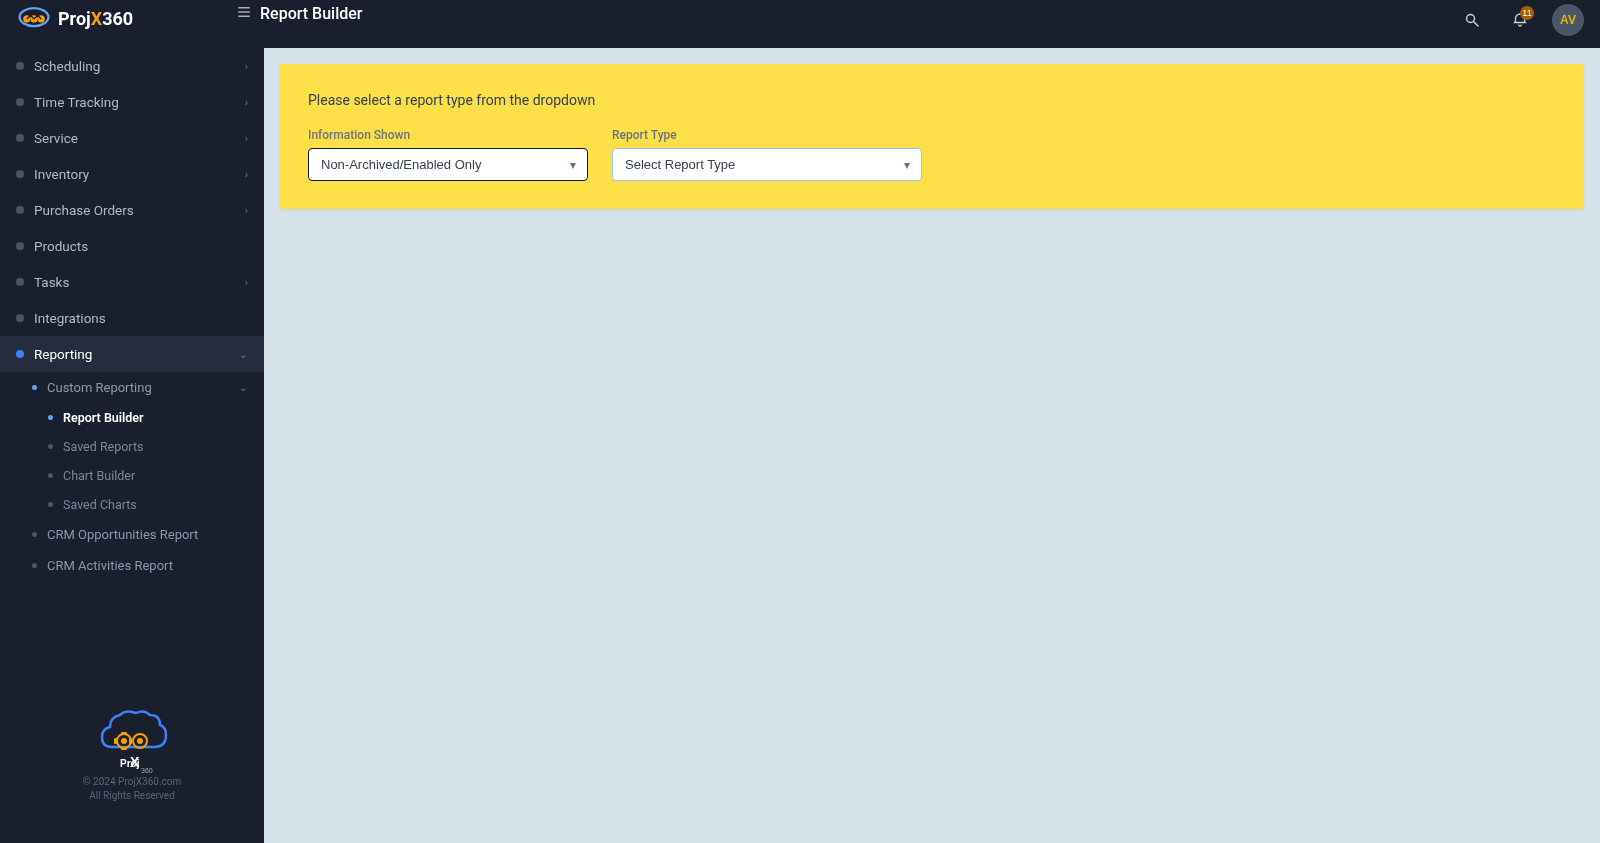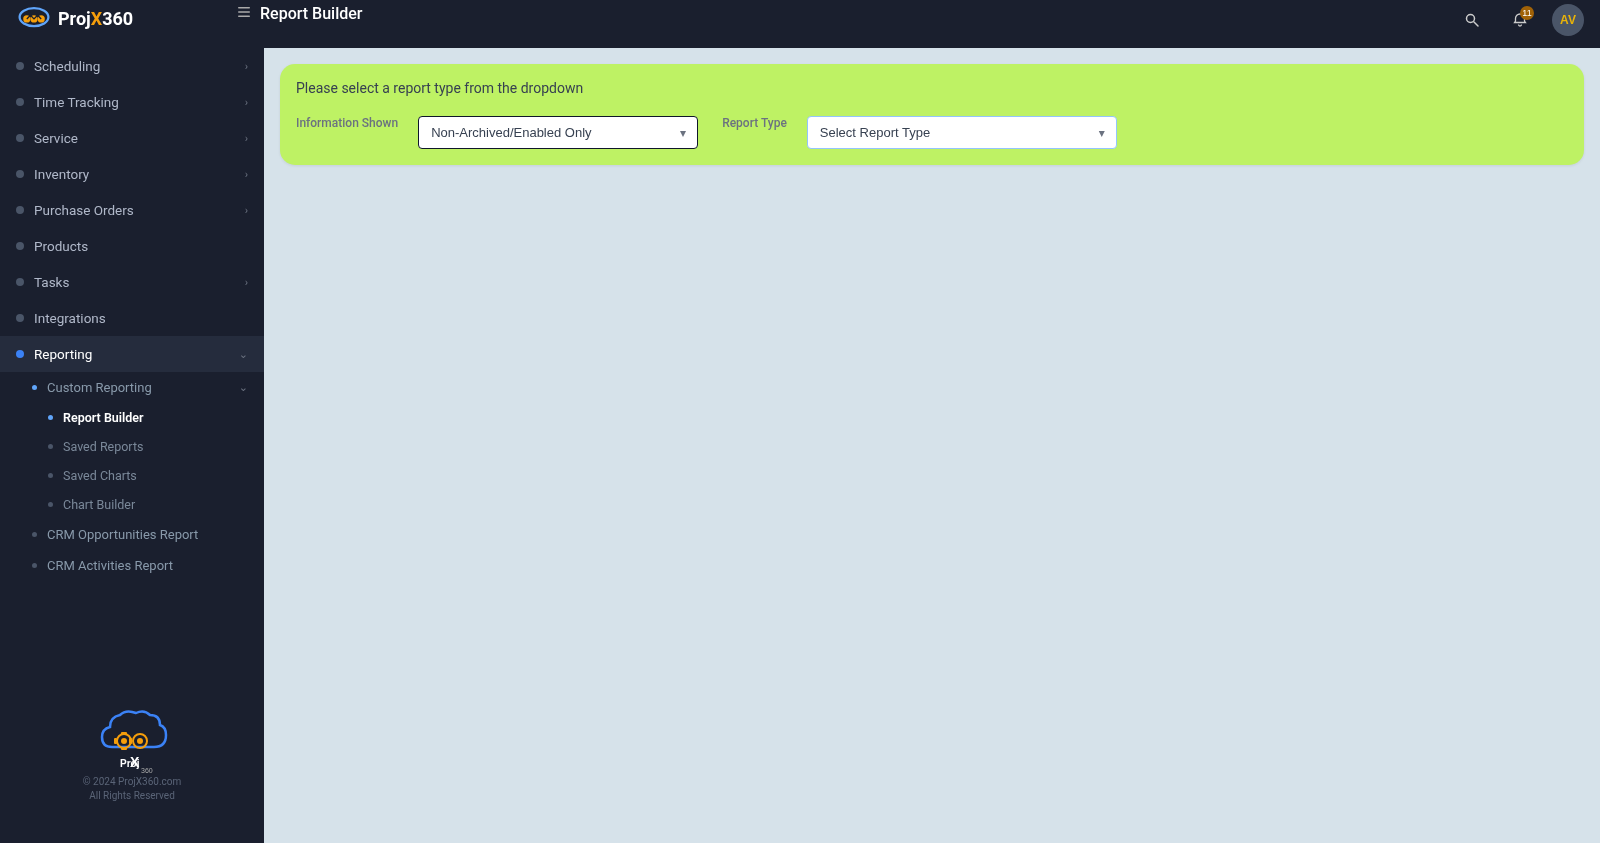--- a/index.html
+++ b/index.html
@@ -216,43 +216,43 @@
     .main {
       flex: 1;
       overflow-y: auto;
       background: #d6e2ea;
       display: flex;
       flex-direction: column;
     }
 
     
     .content-card {
-      background: #bef264;
+      background: #fde047;
       margin: 16px;
-      border-radius: 15px;
-      padding: 16px;
+      border-radius: 0;
+      padding: 28px;
       box-shadow: 0 1px 3px rgba(0,0,0,0.08);
     }
 
     .card-instruction {
       font-size: 14px;
       color: #374151;
       margin-bottom: 20px;
     }
 
     .form-row {
       display: flex;
       gap: 24px;
       align-items: flex-end;
     }
 
     .form-group {
       display: flex;
-      flex-direction: row;
-      gap: 20px;
+      flex-direction: column;
+      gap: 6px;
     }
 
     .form-label {
       font-size: 12px;
       color: #6b7280;
       font-weight: 500;
     }
 
     .form-select {
       padding: 8px 36px 8px 12px;
@@ -399,26 +399,26 @@
       <span>Report Builder</span>
     </div>
 
     <div class="sidebar-deep-item">
       <span class="sidebar-deep-dot"></span>
       <span>Saved Reports</span>
     </div>
 
     <div class="sidebar-deep-item">
       <span class="sidebar-deep-dot"></span>
-      <span>Saved Charts</span>
+      <span>Chart Builder</span>
     </div>
 
     <div class="sidebar-deep-item">
       <span class="sidebar-deep-dot"></span>
-      <span>Chart Builder</span>
+      <span>Saved Charts</span>
     </div>
 
     <div class="sidebar-sub-item">
       <span class="sidebar-sub-dot"></span>
       <span>CRM Opportunities Report</span>
     </div>
 
     <div class="sidebar-sub-item">
       <span class="sidebar-sub-dot"></span>
       <span>CRM Activities Report</span>

